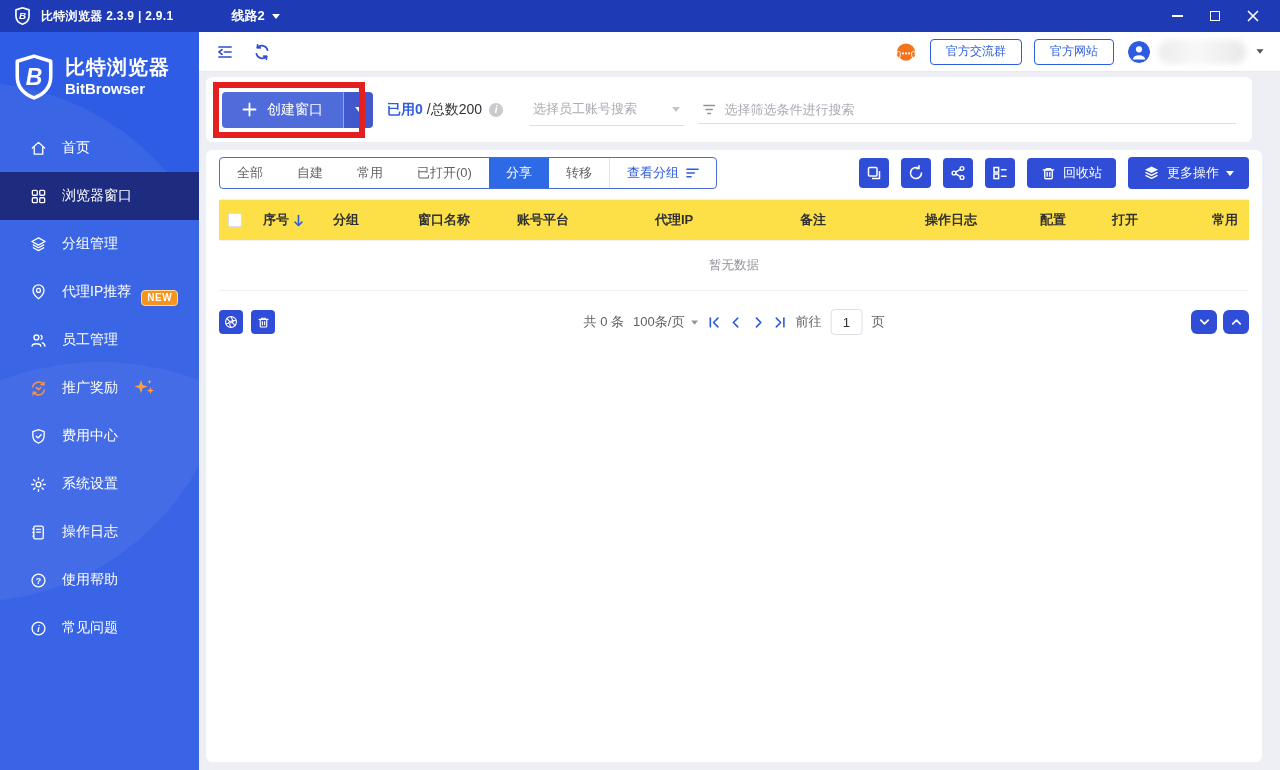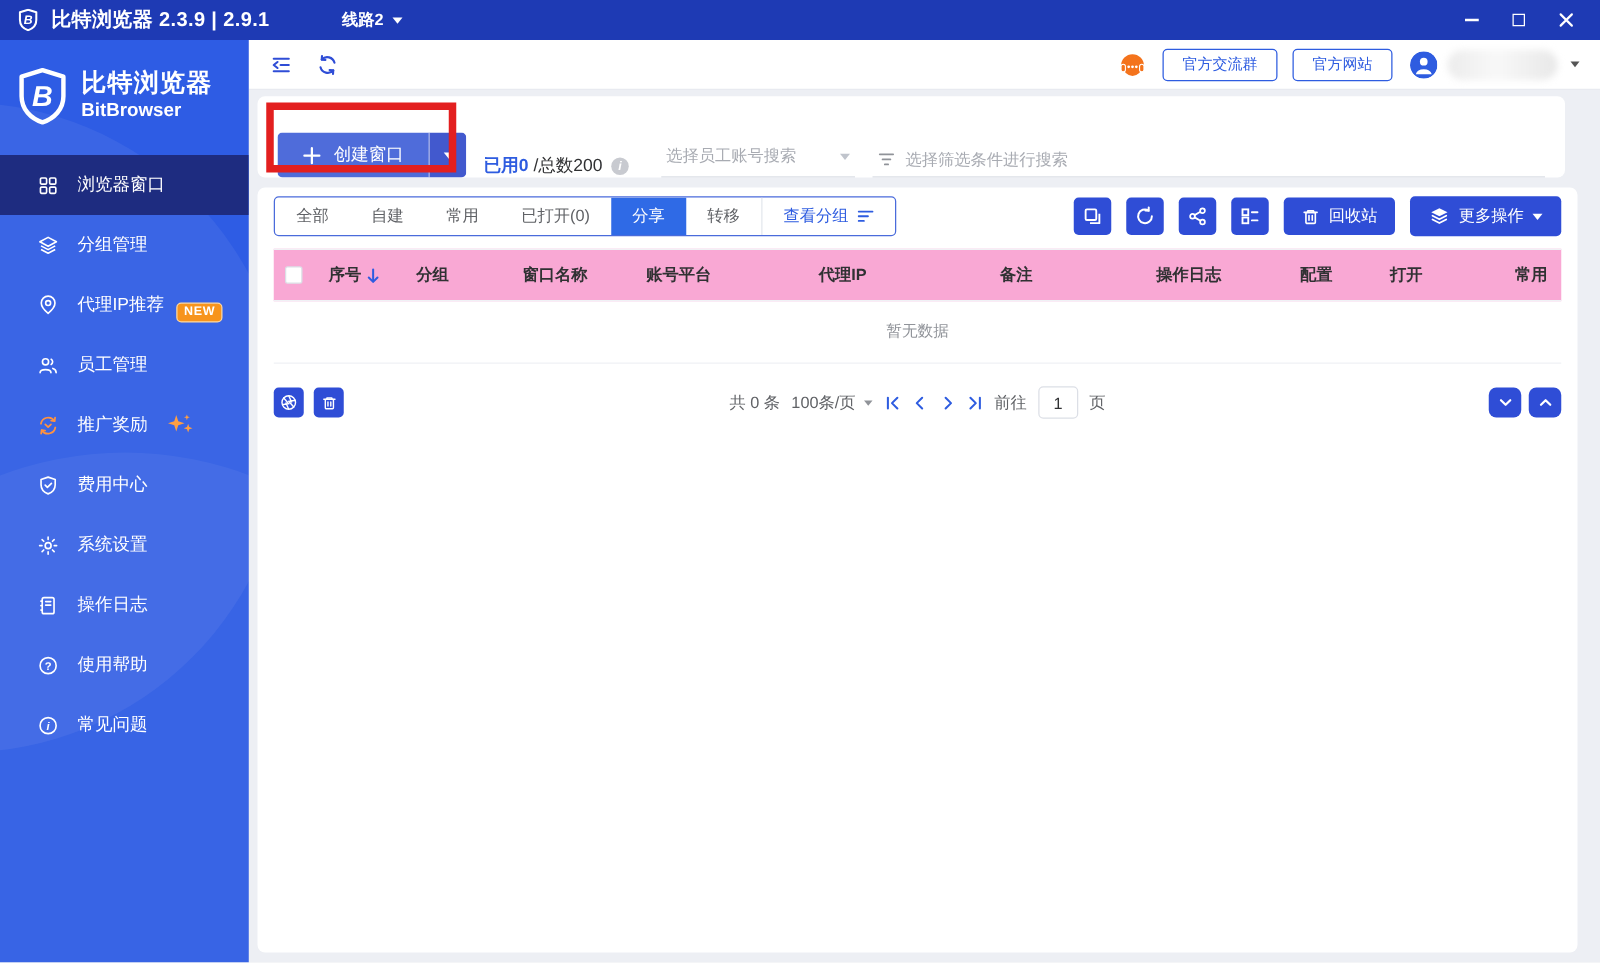--- a/index.html
+++ b/index.html
@@ -2,21 +2,21 @@
 <html><head>
 <meta charset="utf-8">
 <style>
   * { margin:0; padding:0; box-sizing:border-box; }
   html,body { width:1280px; height:770px; overflow:hidden; }
   body { font-family:"Liberation Sans","DejaVu Sans",sans-serif; background:#edeff4; }
 
   
   .titlebar { height:32px; background:#1e3ab4; display:flex; align-items:center; color:#fff; padding:0 14px; }
   .tb-logo { display:flex; align-items:center; margin-right:10px; }
-  .tb-title { font-size:16px; font-weight:700; letter-spacing:.3px; }
+  .tb-title { font-size:12px; font-weight:700; letter-spacing:.3px; }
   .tb-line { margin-left:58px; font-size:13px; font-weight:700; display:flex; align-items:center; gap:7px; cursor:pointer; }
   .caret { width:0; height:0; border-left:4px solid transparent; border-right:4px solid transparent; border-top:5px solid currentColor; display:inline-block; }
   .tb-controls { margin-left:auto; display:flex; align-items:center; gap:24px; padding-right:6px; }
   .tb-btn { width:14px; height:14px; display:grid; place-items:center; cursor:pointer; }
   .min-glyph { width:11px; height:0; border-bottom:2px solid #fff; }
   .max-glyph { width:10px; height:10px; border:1.6px solid #fff; }
 
   .app-body { display:flex; height:738px; }
 
   
@@ -38,21 +38,21 @@
   .main { flex:1; display:flex; flex-direction:column; background:#edeff4; min-width:0; }
 
   .topbar { height:40px; background:#fff; border-bottom:1px solid #e8eaf0; display:flex; align-items:center; padding:0 16px; flex-shrink:0; }
   .topbar .tool-ic { color:#2f4dd6; margin-right:18px; cursor:pointer; display:grid; place-items:center; }
   .topbar-right { margin-left:auto; display:flex; align-items:center; }
   .outline-btn { border:1px solid #2e5ce0; color:#2e5ce0; background:#fff; font-size:12px; height:26px; padding:0 15px; border-radius:4px; margin-left:12px; cursor:pointer; font-family:inherit; }
   .avatar { width:22px; height:22px; border-radius:50%; margin-left:14px; overflow:hidden; flex-shrink:0; cursor:pointer; }
   .user-blur { width:88px; height:24px; border-radius:12px; margin-left:8px; background:linear-gradient(90deg,#ececec,#f8f8f8 45%,#e8e8e8); filter:blur(3px); }
   .user-caret { color:#555; margin-left:10px; cursor:pointer; transform:scale(.9); }
 
-  .toolbar-card { position:relative; margin:5px 28px 0 7px; height:65px; background:#fff; border-radius:6px; display:flex; align-items:flex-end; padding:0 16px; flex-shrink:0; }
+  .toolbar-card { position:relative; margin:5px 28px 0 7px; height:65px; background:#fff; border-radius:6px; display:flex; align-items:center; padding:0 16px; flex-shrink:0; }
   .annotation { position:absolute; left:7px; top:5px; width:152px; height:56px; border:6px solid #e31f1f; z-index:9; pointer-events:none; }
   .split-btn { display:flex; height:36px; border-radius:4px; overflow:hidden; cursor:pointer; flex-shrink:0; }
   .split-main { background:#4f6cda; color:#fff; font-size:14px; display:flex; align-items:center; gap:10px; padding:0 20px; }
   .split-caret { width:30px; background:#4259ce; border-left:1px solid rgba(255,255,255,.45); display:grid; place-items:center; color:#fff; }
   .usage { margin-left:14px; font-size:14px; display:flex; align-items:center; gap:4px; white-space:nowrap; }
   .usage .used { color:#2e5ce0; font-weight:700; }
   .usage .total { color:#303133; }
   .info-dot { width:14px; height:14px; border-radius:50%; background:#c8cad0; color:#fff; font-size:10px; font-style:italic; font-weight:700; display:grid; place-items:center; margin-left:3px; }
   .emp-select { margin-left:26px; width:155px; border-bottom:1px solid #dcdfe6; display:flex; align-items:center; justify-content:space-between; padding:7px 4px; color:#a8abb2; font-size:13px; cursor:pointer; flex-shrink:0; }
   .emp-select .caret { color:#c0c4cc; }
@@ -64,21 +64,21 @@
   .row1 { display:flex; align-items:center; justify-content:space-between;gap:36px; }
   .tab-group { display:inline-flex; border:1px solid #4a6bdb; border-radius:4px; overflow:hidden; height:32px; }
   .tab { padding:0 17px; line-height:30px; font-size:13px; color:#606266; cursor:pointer; white-space:nowrap; }
   .tab.active { background:#2f6ae6; color:#fff; }
   .tab.link { color:#2e5ce0; display:flex; align-items:center; gap:7px; border-left:1px solid #e4e7ed; }
   .actions { display:flex; align-items:center; gap:12px; }
   .icon-btn { width:30px; height:30px; background:#2f4dd6; border-radius:4px; color:#fff; display:grid; place-items:center; cursor:pointer; border:none; }
   .text-btn { height:30px; background:#2f4dd6; border-radius:4px; color:#fff; font-size:13px; padding:0 14px; display:flex; align-items:center; gap:7px; cursor:pointer; border:none; font-family:inherit; }
   .text-btn.more { height:32px; padding:0 15px; font-size:13px; }
 
-  .thead { margin-top:10px; height:42px; background:#f9a8d4; border-top:1px solid #f0f1f5; border-bottom:1px solid #f0f1f5; display:flex; align-items:center; font-size:13px; font-weight:700; color:#303133; }
+  .thead { margin-top:10px; height:42px; background:#fde047; border-top:1px solid #f0f1f5; border-bottom:1px solid #f0f1f5; display:flex; align-items:center; font-size:13px; font-weight:700; color:#303133; }
   .th { flex-shrink:0; display:flex; align-items:center; gap:4px; }
   .cb-cell { width:44px; padding-left:9px; }
   .checkbox { width:14px; height:14px; border:1px solid #dcdfe6; border-radius:2px; background:#fff; cursor:pointer; }
   .w-xh{width:70px}.w-grp{width:85px}.w-name{width:99px}.w-plat{width:138px}.w-ip{width:145px}.w-note{width:125px}.w-time{width:115px}.w-cfg{width:72px}.w-open{width:100px}.w-fav{flex:1}
   .empty-row { height:50px; border-bottom:1px solid #f0f1f5; display:grid; place-items:center; color:#909399; font-size:12.5px; }
 
   .pager { margin-top:16px; position:relative; height:30px; display:flex; align-items:center; flex-shrink:0; }
   .pager-left { display:flex; gap:8px; }
   .mini-btn { width:24px; height:24px; background:#2f4dd6; border-radius:4px; color:#fff; display:grid; place-items:center; cursor:pointer; border:none; }
   .pager-center { position:absolute; left:50%; transform:translateX(-50%); display:flex; align-items:center; gap:9px; color:#606266; font-size:13px; white-space:nowrap; }
@@ -132,20 +132,29 @@
           <path d="M20 2 L36 7 V22 C36 32 29 39 20 42 C11 39 4 32 4 22 V7 Z" fill="none" stroke="#fff" stroke-width="3.4" stroke-linejoin="round"></path>
           <text x="20" y="29.5" text-anchor="middle" font-size="22" font-weight="bold" font-style="italic" fill="#fff">B</text>
         </svg>
       <div class="brand-txt">
         <div class="brand-cn">比特浏览器</div>
         <div class="brand-en">BitBrowser</div>
       </div>
     </div>
 
     <nav class="menu">
+      <div class="mi">
+        <span class="ic">
+            <svg width="17" height="17" viewBox="0 0 18 18" fill="none" stroke="#fff" stroke-width="1.4" stroke-linecap="round" stroke-linejoin="round">
+              <path d="M2.5 8.5 L9 2.5 L15.5 8.5"></path>
+              <path d="M4.5 7.6 V15 H13.5 V7.6"></path>
+            </svg>
+          </span>
+        <span>首页</span>
+      </div>
       <div class="mi active">
         <span class="ic">
             <svg width="17" height="17" viewBox="0 0 18 18" fill="none" stroke="#fff" stroke-width="1.4">
               <rect x="2.5" y="2.5" width="5.2" height="5.2" rx="1"></rect>
               <rect x="10.3" y="2.5" width="5.2" height="5.2" rx="1"></rect>
               <rect x="2.5" y="10.3" width="5.2" height="5.2" rx="1"></rect>
               <rect x="10.3" y="10.3" width="5.2" height="5.2" rx="1"></rect>
             </svg>
           </span>
         <span>浏览器窗口</span>

